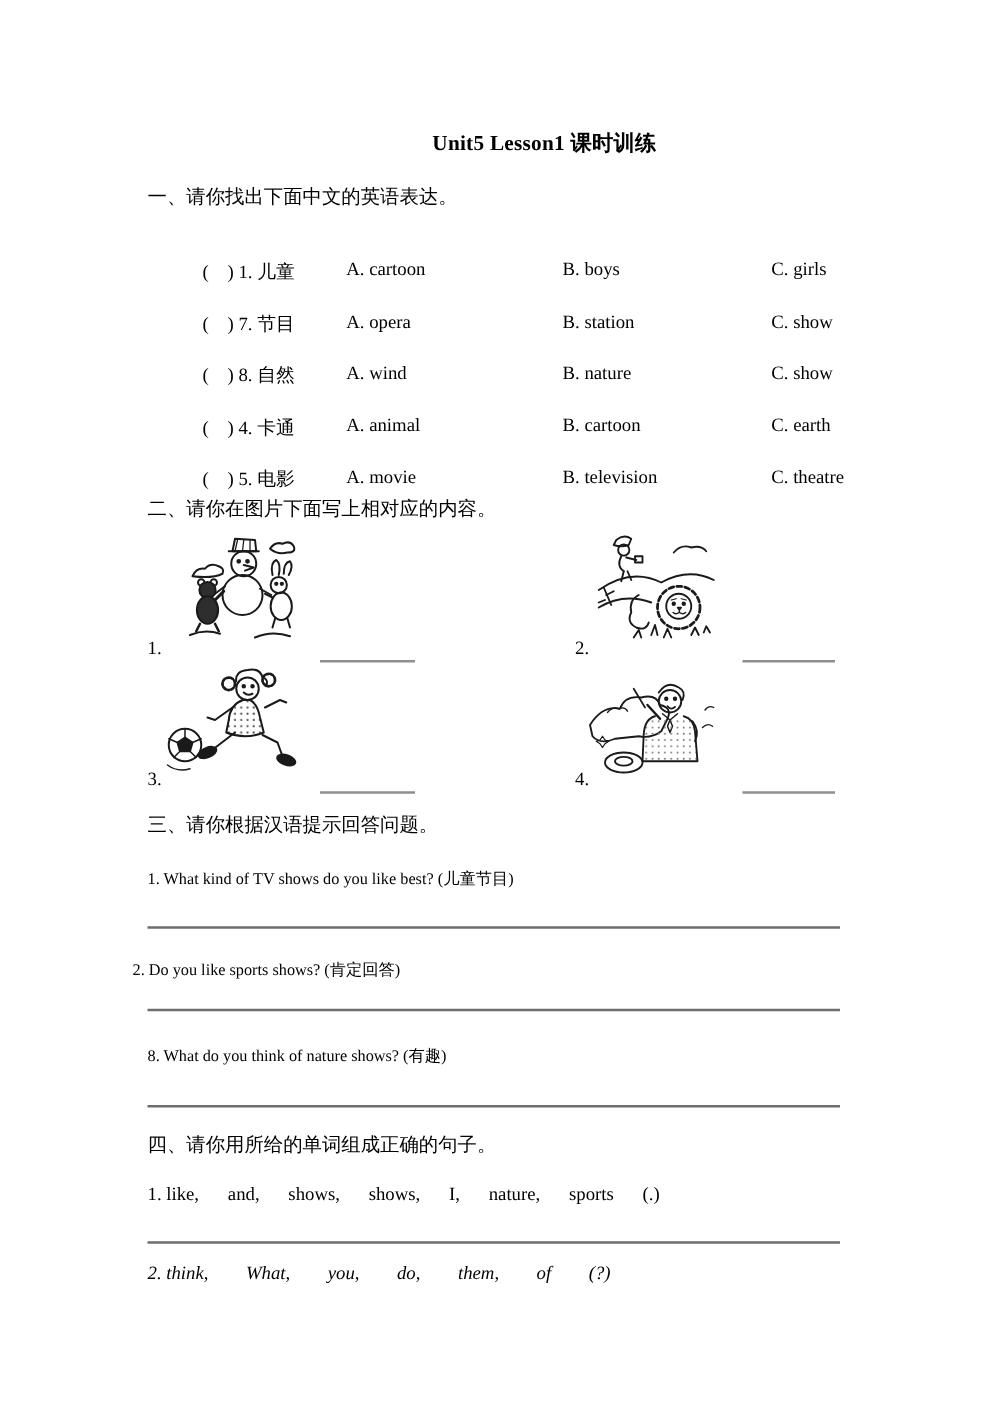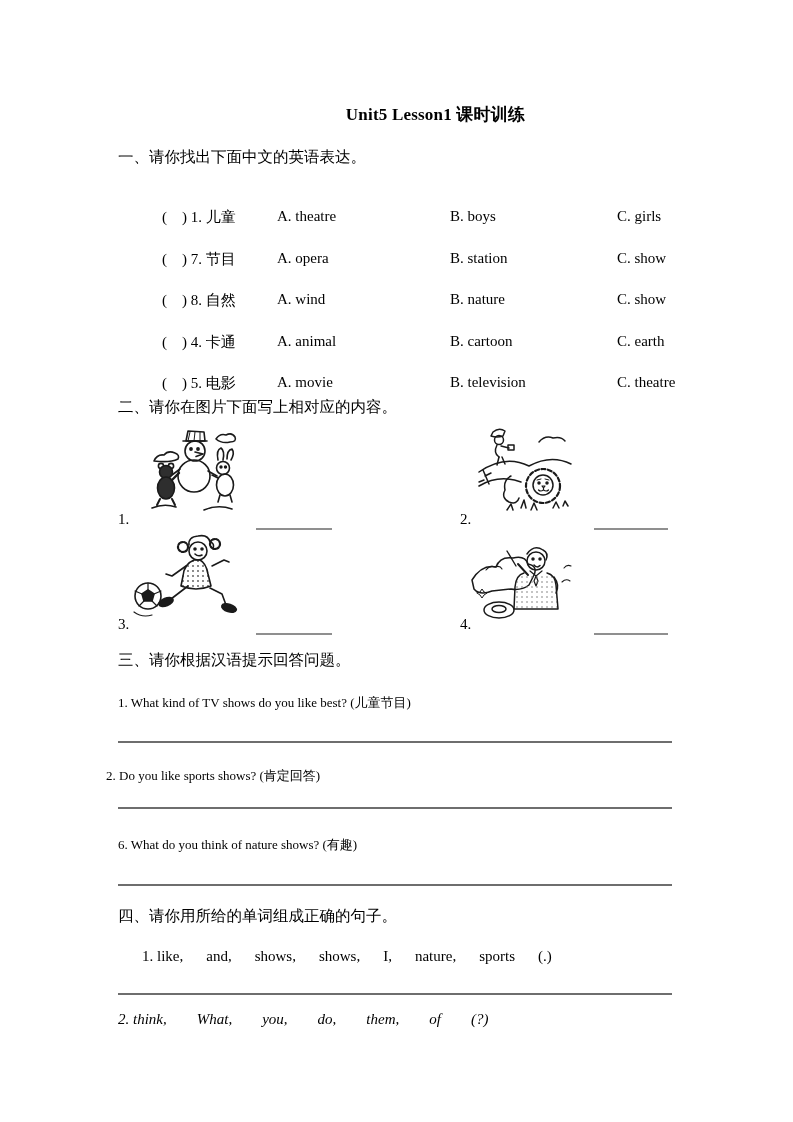--- a/index.html
+++ b/index.html
@@ -19,34 +19,34 @@
   .cell { position:absolute; top:16px; font-size:15px; white-space:pre;margin-left:44px; }
   .cell.c0 { left:0; }
   .cell.c1 { left:115px; }
   .cell.c2 { left:288px; }
   .cell.c3 { left:455px; }
   .q-text { font-size:13px; white-space:pre; }
   .rule { border-top:2px solid #6e6e6e; height:0; width:554px; left:118px; }
   .blank { border-bottom:2px solid #8f8f8f; height:16px; width:76px; }
   .cap-num { font-size:15px; }
   .words { display:flex; align-items:baseline; font-size:15px; white-space:pre; }
-  .words.g1 { gap:23px;margin-left:24px; }
+  .words.g1 { gap:23px; }
   .words.g2 { gap:30px;font-style:italic; }
   svg { display:block; overflow:visible; }
 </style>
 </head>
 <body>
 
 <div class="abs page-title">Unit5 Lesson1 课时训练</div>
 
 <div class="abs sec-h" style="left:118px; top:147px;">一、请你找出下面中文的英语表达。</div>
 
 <div class="abs row-wrap" style="top:192px;">
   <span class="cell c0">(    ) 1. 儿童</span>
-  <span class="cell c1">A. theatre</span>
+  <span class="cell c1">A. cartoon</span>
   <span class="cell c2">B. boys</span>
   <span class="cell c3">C. girls</span>
 </div>
 <div class="abs row-wrap" style="top:234px;">
   <span class="cell c0">(    ) 7. 节目</span>
   <span class="cell c1">A. opera</span>
   <span class="cell c2">B. station</span>
   <span class="cell c3">C. show</span>
 </div>
 <div class="abs row-wrap" style="top:275px;">
@@ -190,21 +190,21 @@
 <span class="abs cap-num" style="left:118px; top:616px;">3.</span>
 <div class="abs blank" style="left:256px; top:619px;"></div>
 <span class="abs cap-num" style="left:460px; top:616px;">4.</span>
 <div class="abs blank" style="left:594px; top:619px; width:74px;"></div>
 
 <div class="abs sec-h" style="left:118px; top:650px;">三、请你根据汉语提示回答问题。</div>
 <div class="abs q-text" style="left:118px; top:694px;">1. What kind of TV shows do you like best? (儿童节目)</div>
 <div class="abs rule" style="top:741px;"></div>
 <div class="abs q-text" style="left:106px; top:767px;">2. Do you like sports shows? (肯定回答)</div>
 <div class="abs rule" style="top:807px;"></div>
-<div class="abs q-text" style="left:118px; top:836px;">6. What do you think of nature shows? (有趣)</div>
+<div class="abs q-text" style="left:118px; top:836px;">8. What do you think of nature shows? (有趣)</div>
 <div class="abs rule" style="top:884px;"></div>
 
 <div class="abs sec-h" style="left:118px; top:906px;font-family:Liberation Mono, monospace;">四、请你用所给的单词组成正确的句子。</div>
 <div class="abs words g1" style="left:118px; top:948px;">
   <span>1. like,</span>
   <span>and,</span>
   <span>shows,</span>
   <span>shows,</span>
   <span>I,</span>
   <span>nature,</span>

